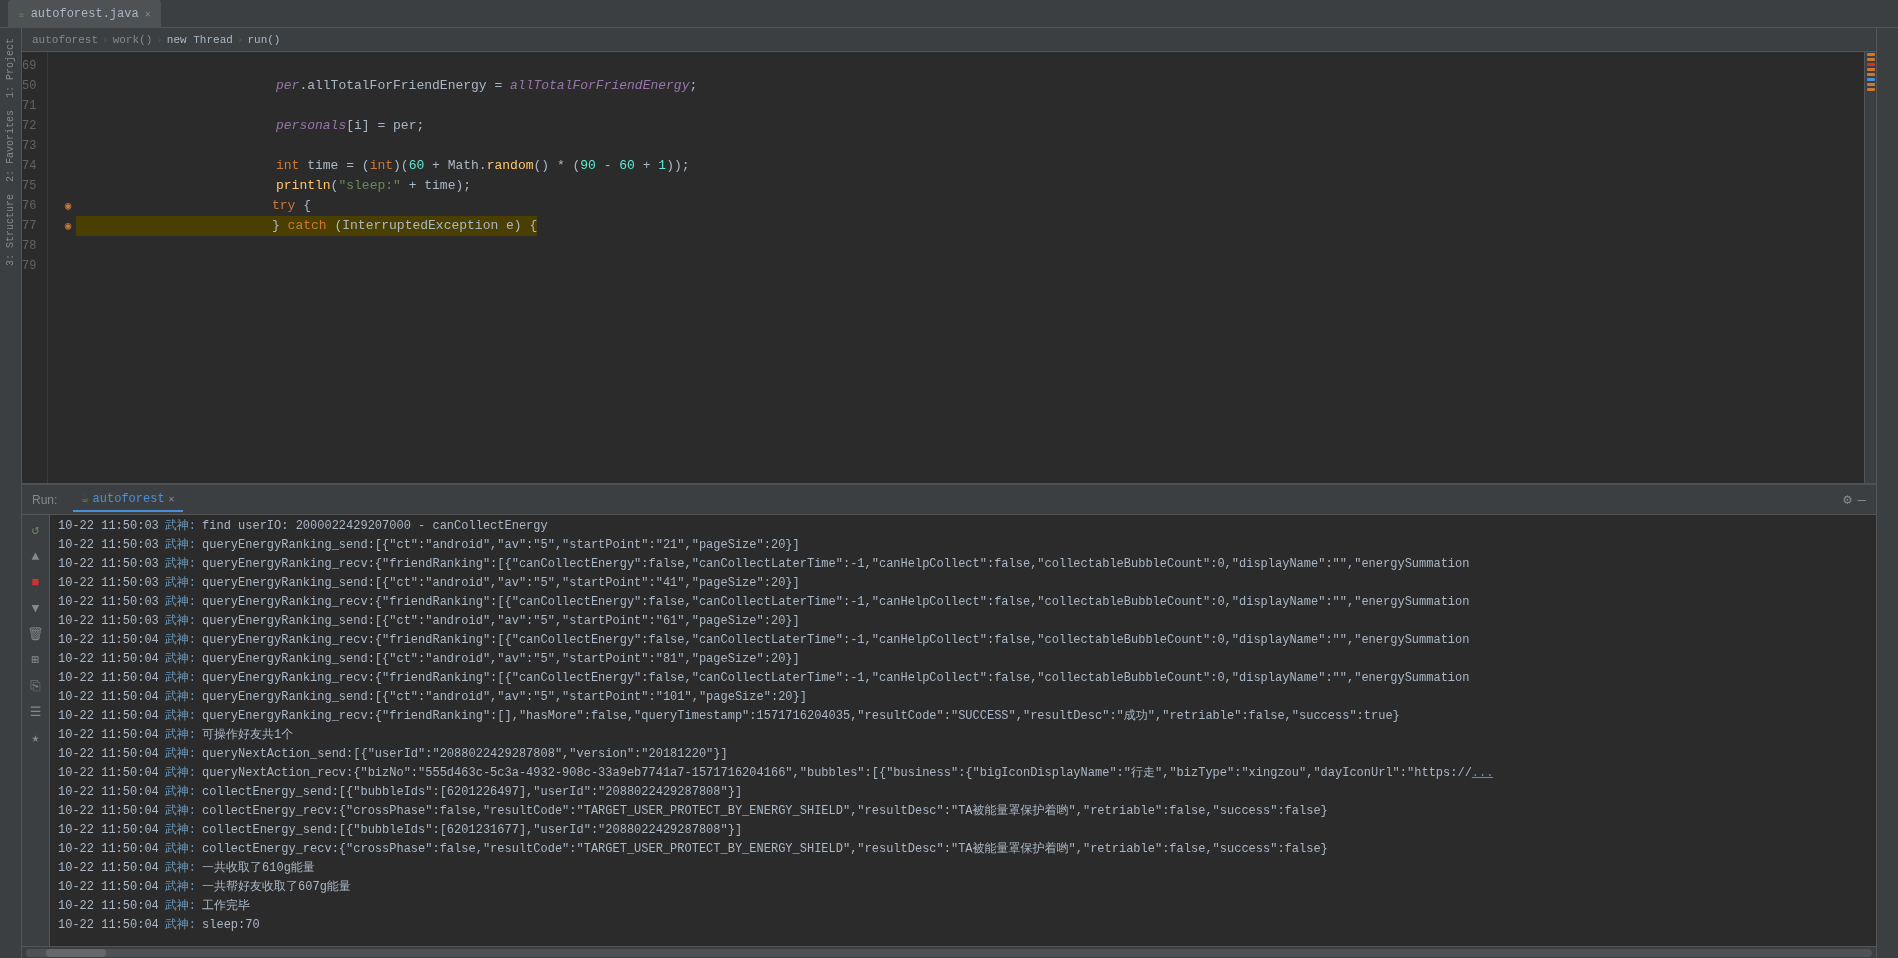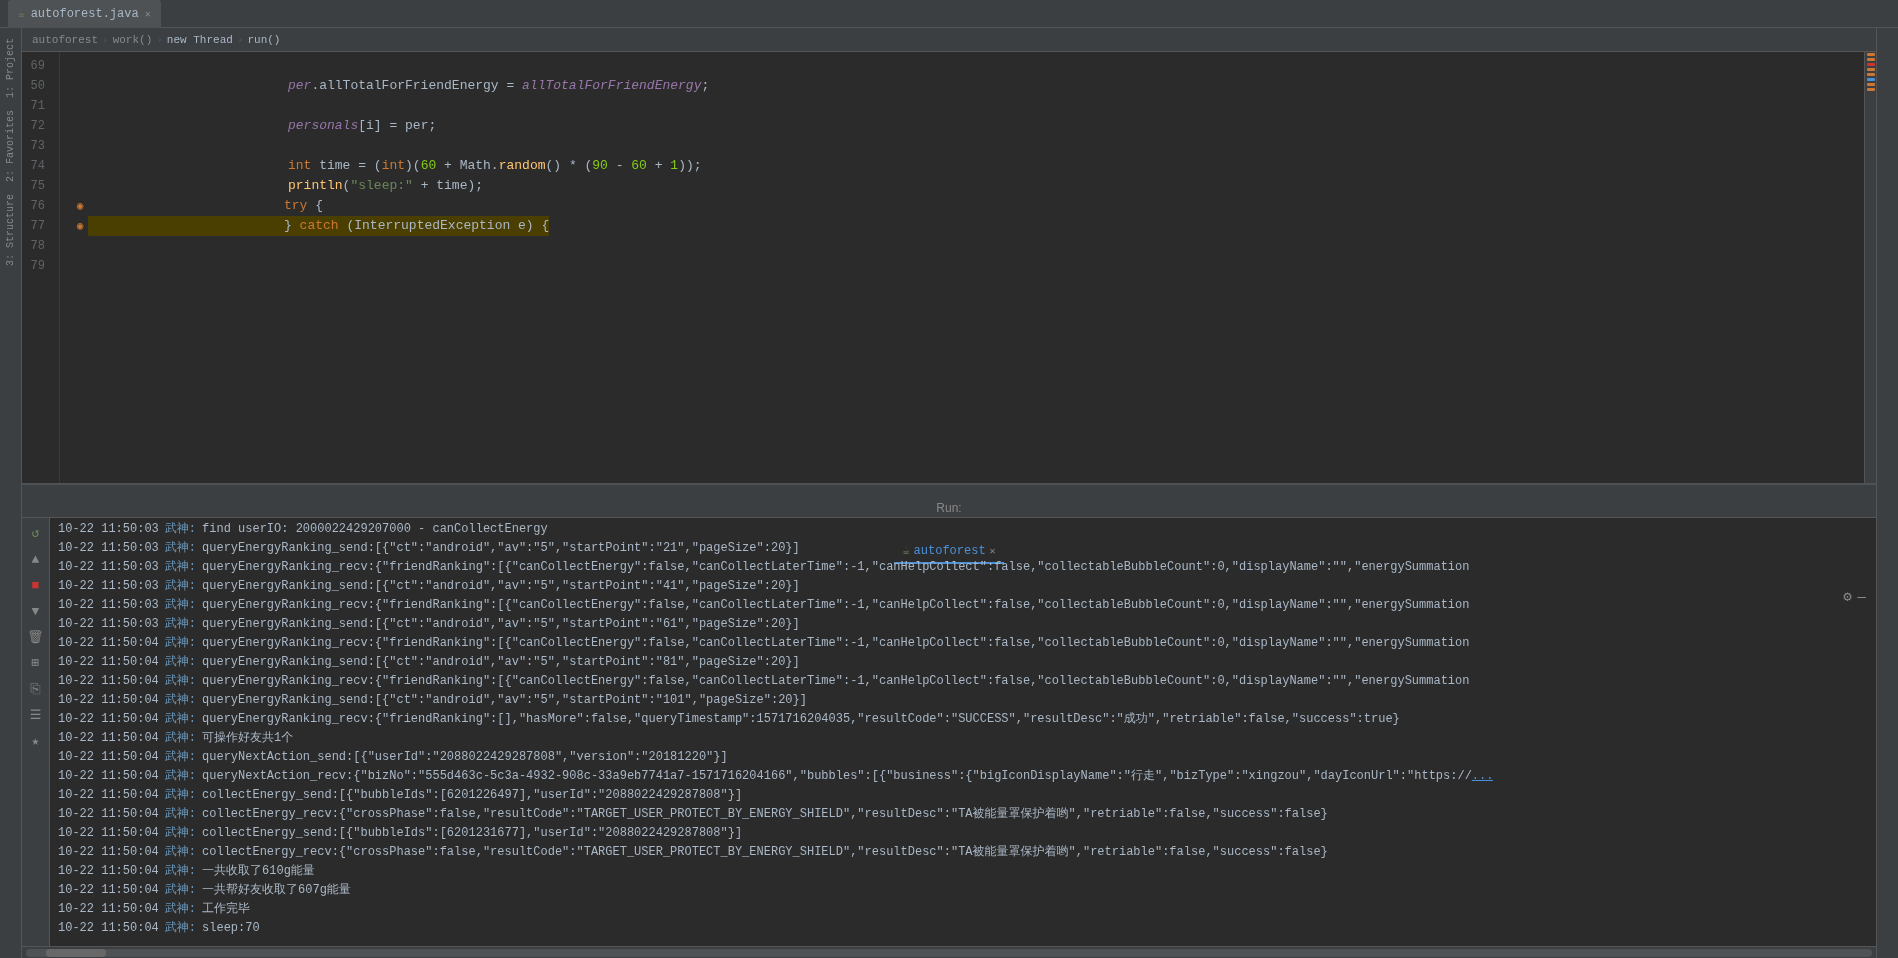--- a/index.html
+++ b/index.html
@@ -12,51 +12,51 @@
     .tab-close { color: #888; font-size: 10px; cursor: pointer; }
 
     
     .main-container { display: flex; flex: 1; overflow: hidden; }
 
     
     .editor-area { flex: 1; display: flex; flex-direction: column; overflow: hidden; }
 
     
     .code-container { flex: 1; background: #2b2b2b; overflow: hidden; position: relative; display: flex; }
-    .line-numbers { width: 38px; background: #2b2b2b; padding: 4px 0; text-align: right; color: #606366; font-size: 12px; line-height: 20px; user-select: none; flex-shrink: 0; padding-right: 8px; border-right: 1px solid #3a3a3a; }
+    .line-numbers { width: 26px; background: #2b2b2b; padding: 4px 0; text-align: right; color: #606366; font-size: 12px; line-height: 20px; user-select: none; flex-shrink: 0; padding-right: 8px; border-right: 1px solid #3a3a3a; }
     .line-number { height: 20px; display: block; padding-right: 6px; }
     .code-lines { flex: 1; padding: 4px 0 4px 12px; overflow: auto; line-height: 20px; }
     .code-line { height: 20px; white-space: nowrap; display: flex; align-items: center; position: relative; }
     .code-line.selected { background: #214283; }
 
     
     .kw { color: #cc7832; } 
     .str { color: #6a8759; } 
-    .num { color: #84cc16; } 
+    .num { color: #5eead4; } 
     .fn { color: #ffc66d; } 
     .var { color: #9876aa; } 
     .cls { color: #a9b7c6; } 
     .italic { font-style: italic; }
     .op { color: #a9b7c6; }
 
     
     .right-scrollbar { width: 12px; background: #3c3f41; display: flex; flex-direction: column; border-left: 1px solid #555; flex-shrink: 0; position: relative; }
     .scroll-marker { width: 8px; height: 3px; background: #cc7832; margin: 1px auto; border-radius: 1px; }
     .scroll-marker.red { background: #cc3333; }
     .scroll-marker.blue { background: #4a90d9; }
 
     
     .breadcrumb { height: 24px; background: #3c3f41; display: flex; align-items: center; padding: 0 10px; font-size: 11px; color: #888; gap: 4px; border-bottom: 1px solid #555; flex-shrink: 0; }
     .breadcrumb-sep { color: #555; }
     .breadcrumb-item { color: #a9b7c6; }
     .breadcrumb-item.dim { color: #888; }
 
     
     .run-panel { height: 475px; background: #2b2b2b; border-top: 2px solid #4e5254; display: flex; flex-direction: column; flex-shrink: 0; }
-    .run-header { height: 30px; background: #3c3f41; display: flex; align-items: center; padding: 16px 10px; gap: 24px; border-bottom: 1px solid #555; flex-shrink: 0; flex-direction: column; }
+    .run-header { height: 30px; background: #3c3f41; display: flex; align-items: center; padding: 8px 10px; gap: 16px; border-bottom: 1px solid #555; flex-shrink: 0; }
     .run-tab { display: flex; align-items: center; gap: 4px; font-size: 12px; color: #a9b7c6; padding: 4px 8px; cursor: pointer; }
     .run-tab.active { border-bottom: 2px solid #4a90d9; color: #4a90d9; }
     .run-tab-close { color: #888; font-size: 10px; }
     .run-header-right { margin-left: auto; display: flex; align-items: center; gap: 6px; }
     .run-header-icon { color: #888; cursor: pointer; font-size: 14px; }
 
     
     .run-toolbar { width: 28px; background: #3c3f41; display: flex; flex-direction: column; align-items: center; padding: 4px 0; gap: 4px; border-right: 1px solid #555; flex-shrink: 0; }
     .run-toolbar-btn { width: 22px; height: 22px; display: flex; align-items: center; justify-content: center; color: #888; cursor: pointer; font-size: 13px; border-radius: 3px; }
     .run-toolbar-btn.green { color: #6a8759; }

